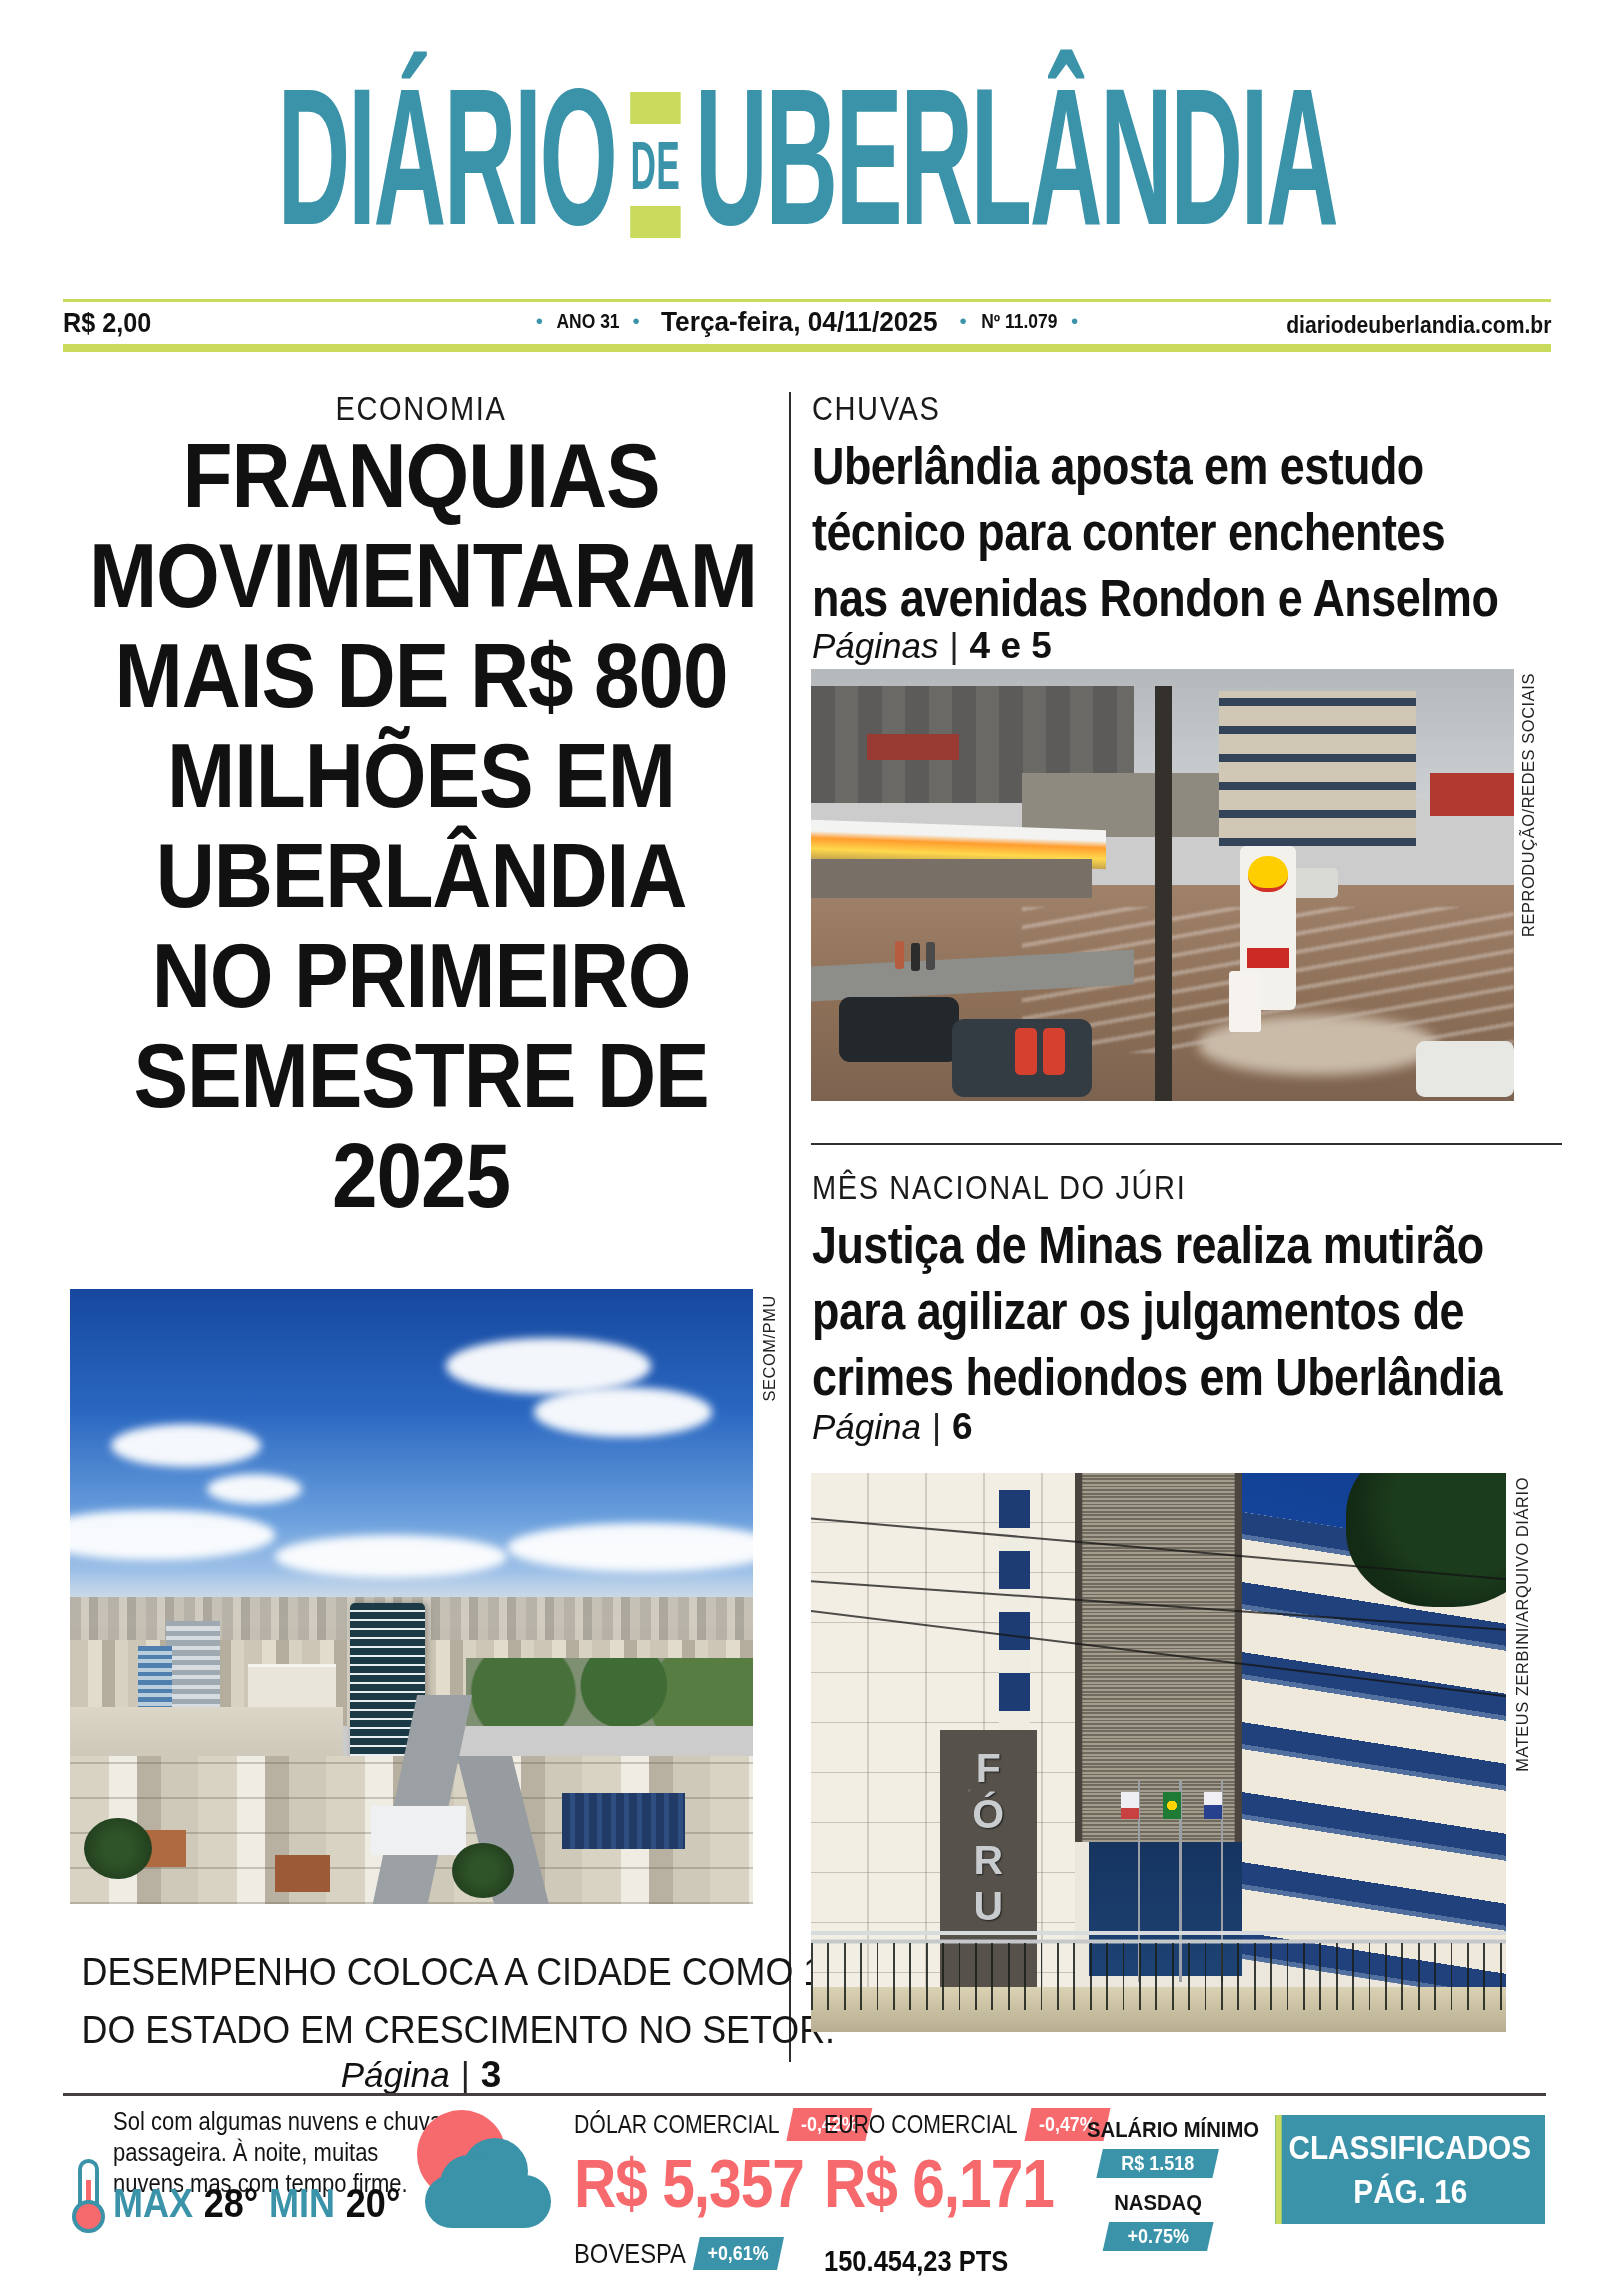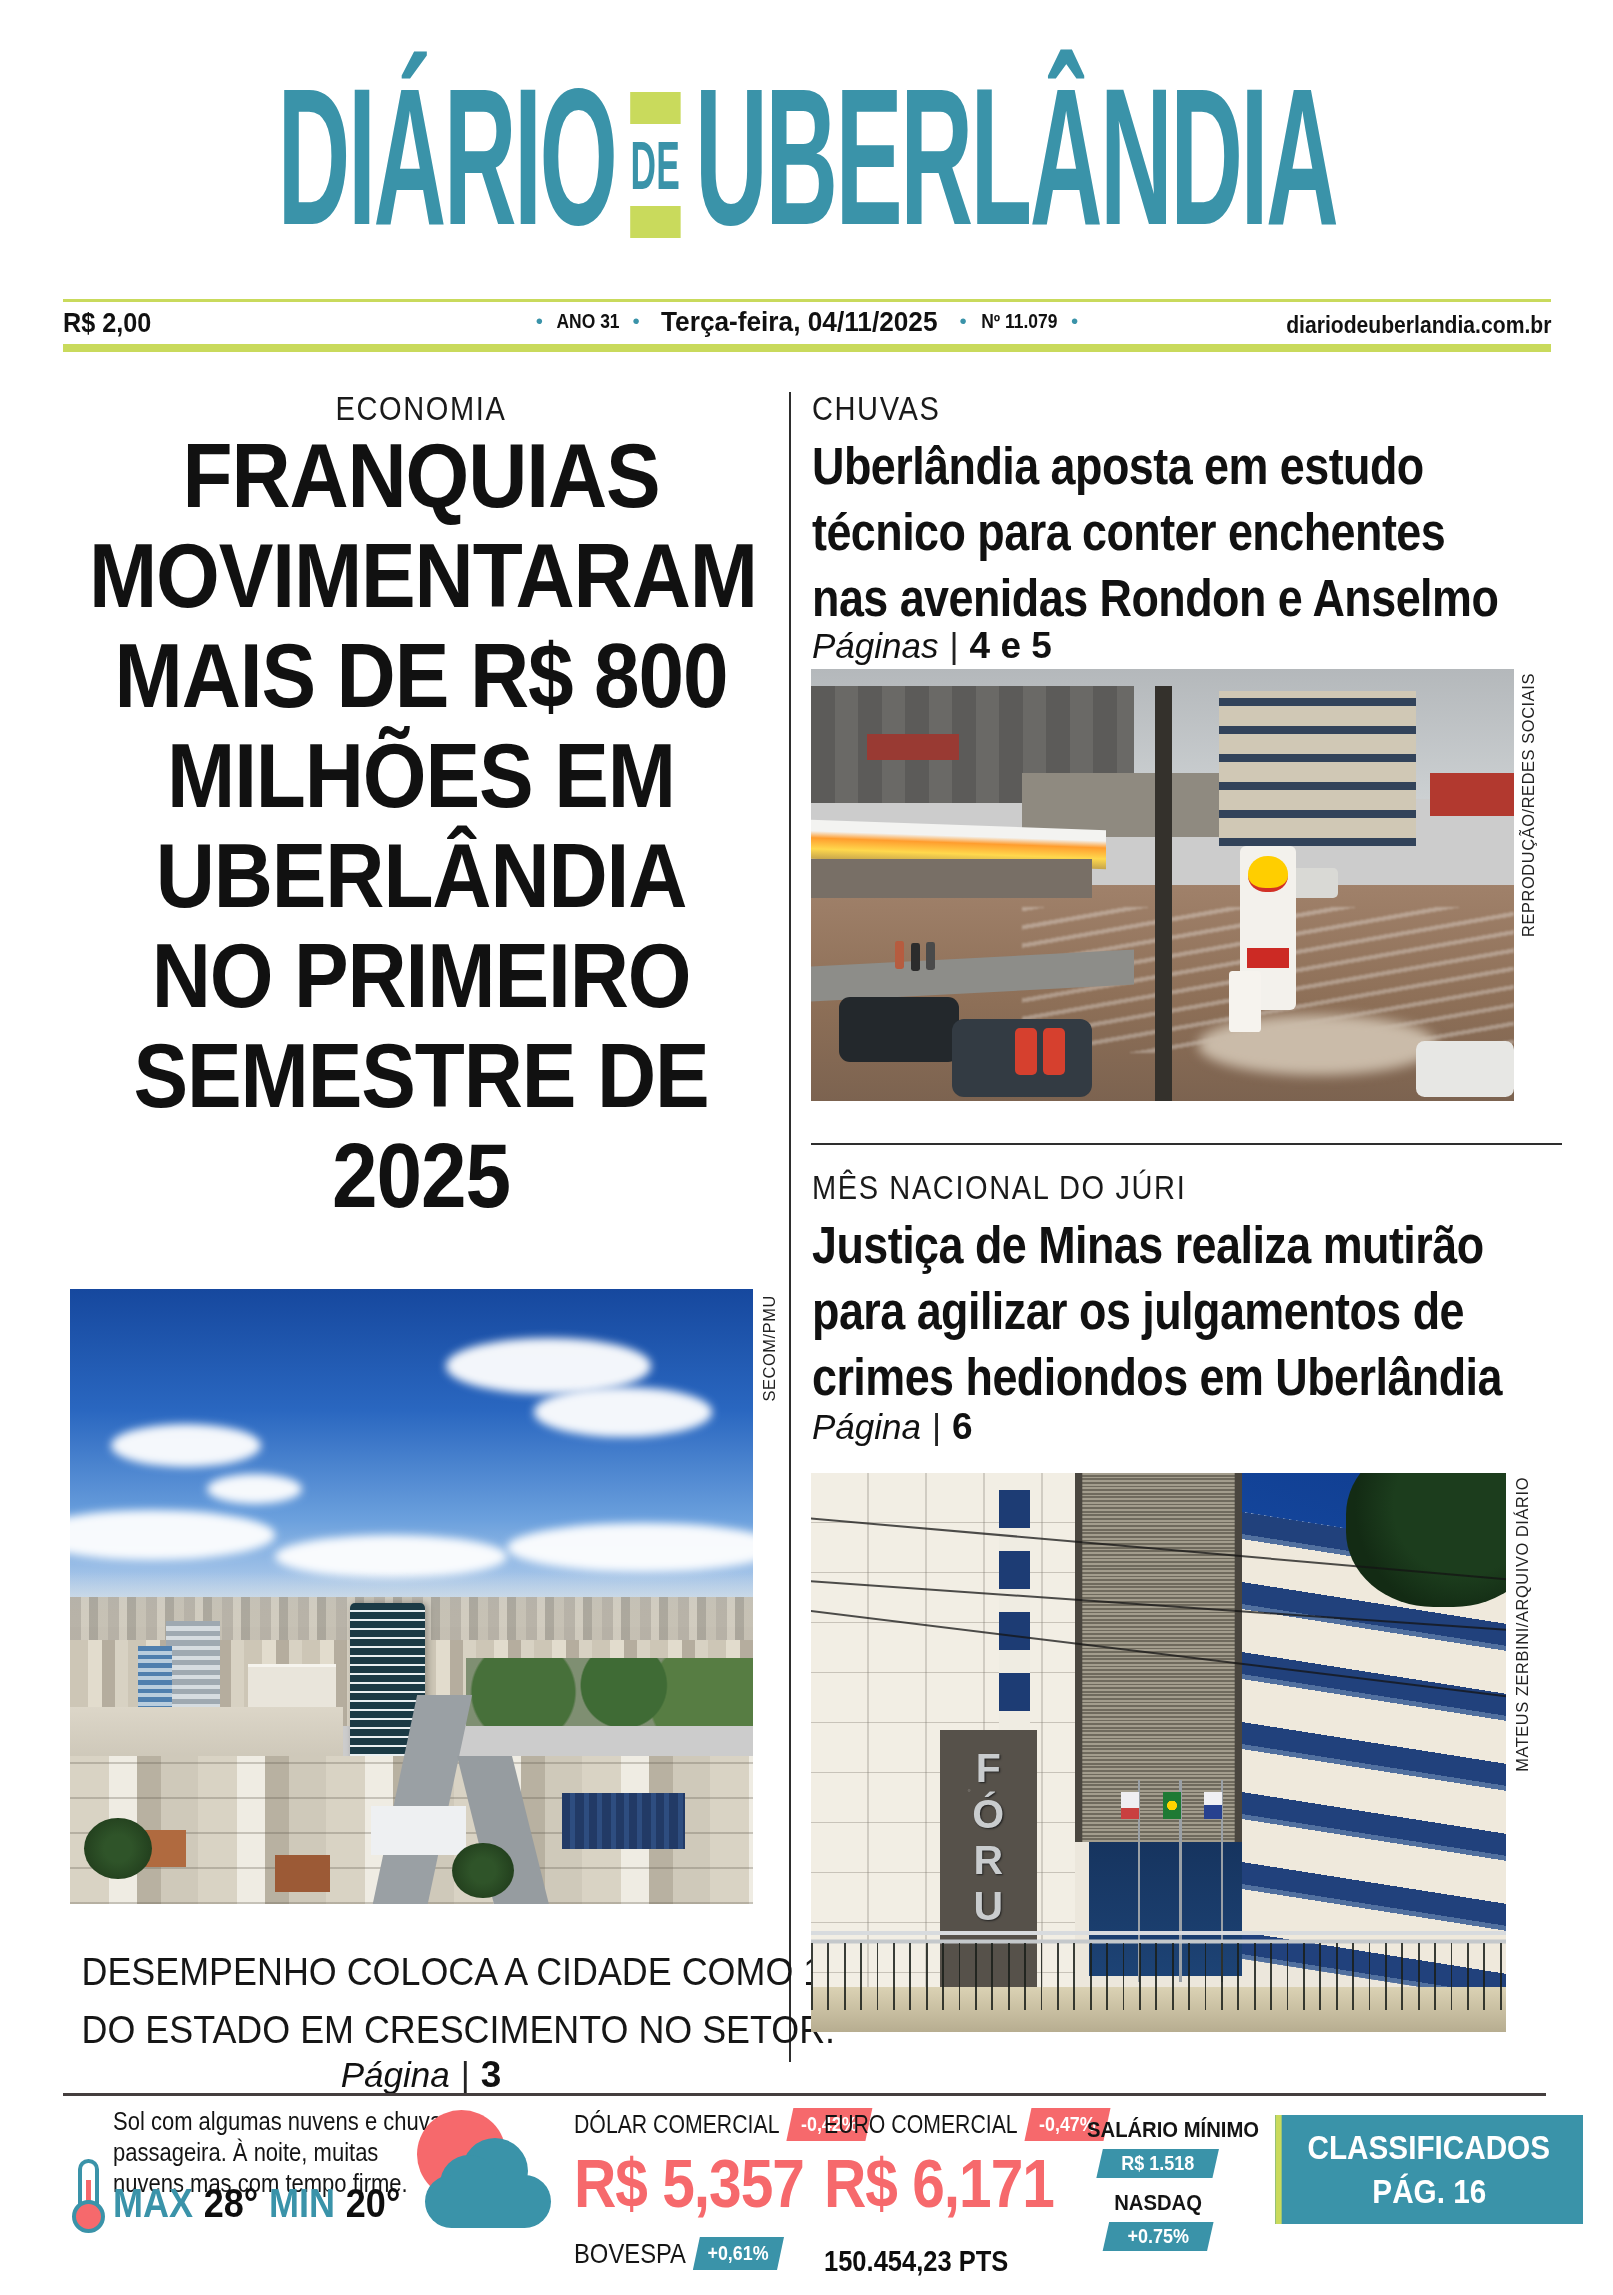--- a/index.html
+++ b/index.html
@@ -144,21 +144,21 @@
   .mvalue { font-size:69px; font-weight:bold; color:#f6696c; letter-spacing:-1.2px; white-space:nowrap; margin-top:8.5px; line-height:1; }
   .msub { font-size:30px; font-weight:bold; color:#0e0e0e; white-space:nowrap; }
   .msub-label { font-size:28px; color:#141414; white-space:nowrap; }
 
   .scol { position:absolute; left:1087px; top:2117px; width:158px; text-align:center; transform:scaleX(.9); transform-origin:left top; }
   .scol .mlabel { font-size:22.5px; }
   .scol .badge { margin-top:6px; padding:3px 24px; }
   .scol .badge span { font-size:20px; }
   .scol .nas { margin-top:12px; }
 
-  .classibox { position:absolute; left:1275px; top:2115px; width:308px; height:109px; background:#3a93a9; display:flex; flex-direction:column; justify-content:center; align-items:center; gap:6px; }
+  .classibox { position:absolute; left:1275px; top:2115px; width:270px; height:109px; background:#3a93a9; display:flex; flex-direction:column; justify-content:center; align-items:center; gap:6px; }
   .classibox .strip { position:absolute; left:0; top:0; width:7.3px; height:100%; background:#c9da5c; }
   .classibox div { color:#fff; font-weight:bold; font-size:33px; transform:scaleX(.9); white-space:nowrap; }
 </style>
 </head>
 <body>
 
 <div class="page">
 
   <div class="logo-row">
     <span class="logo-big">DIÁRIO</span>

